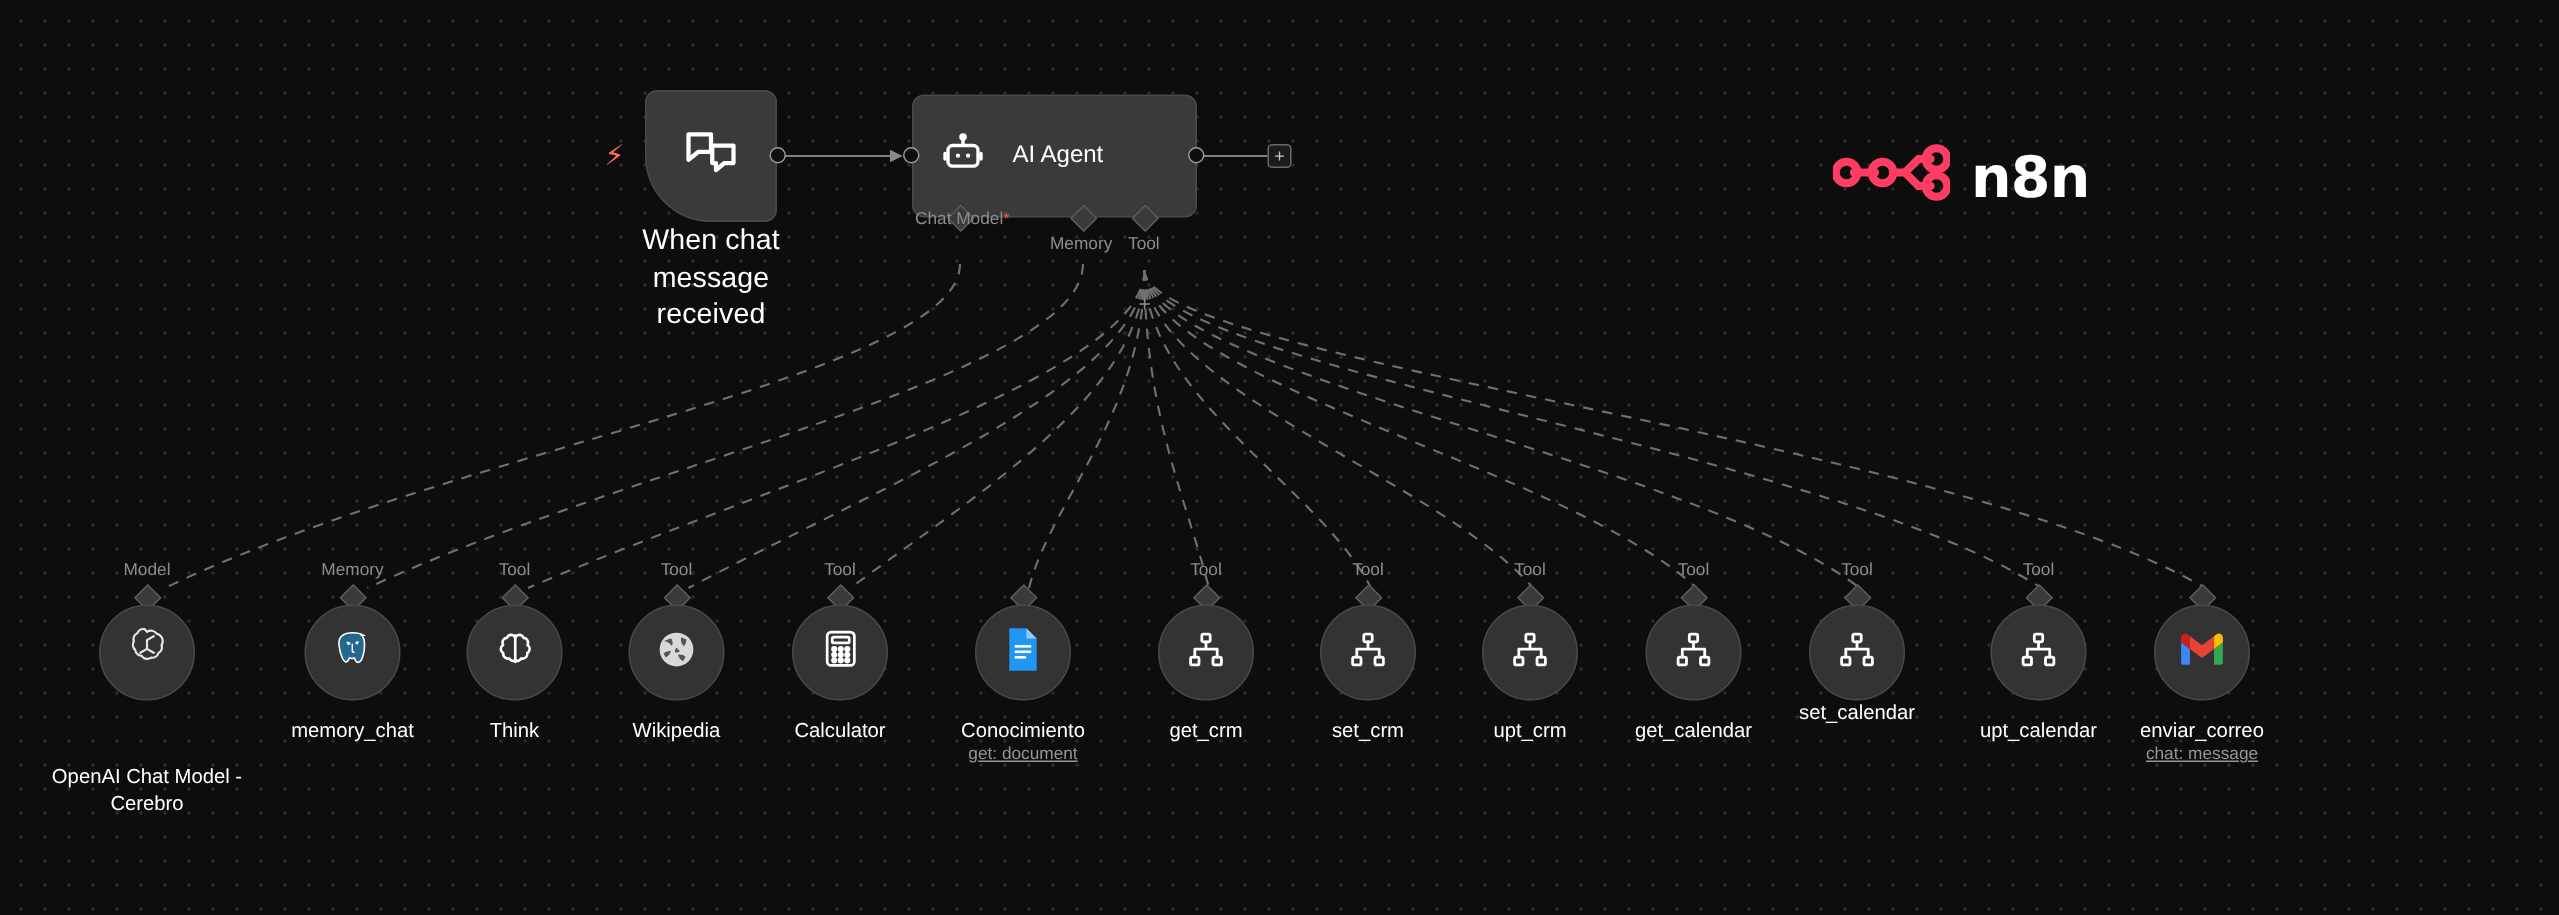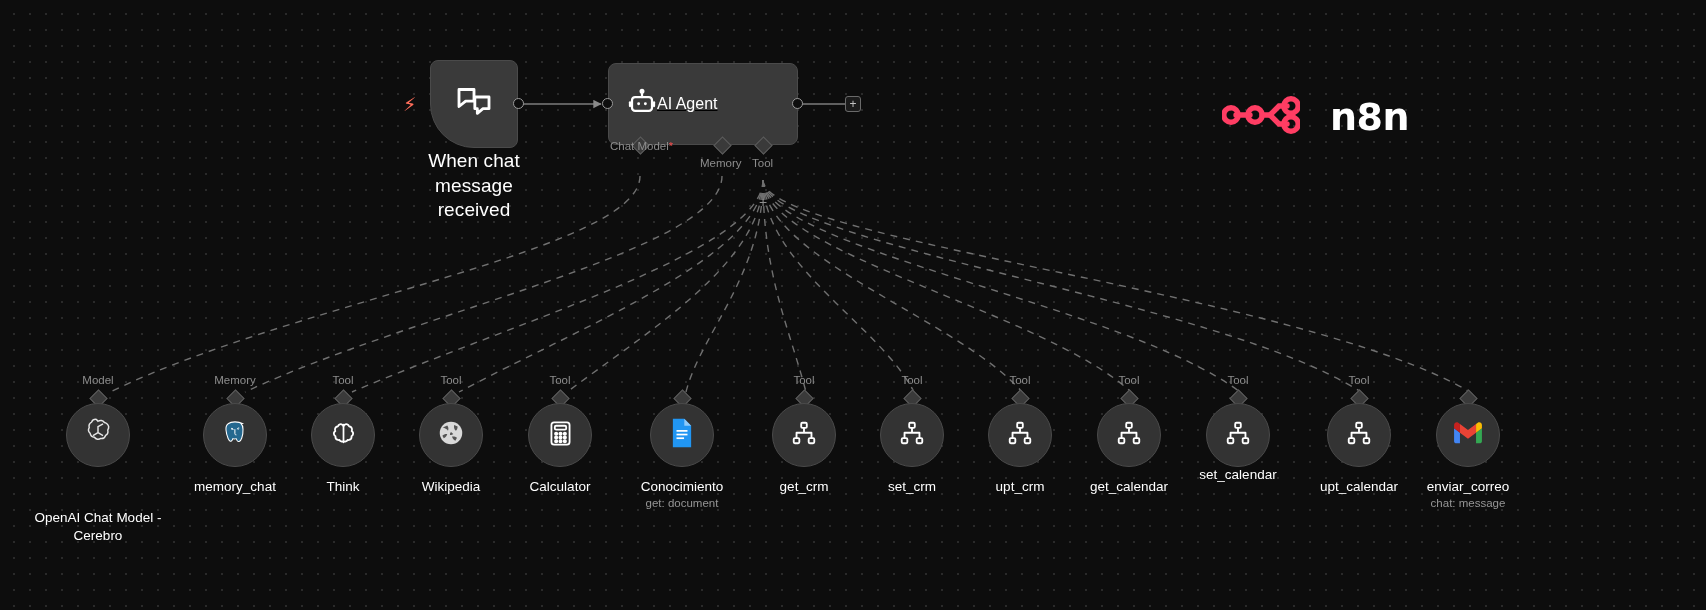--- a/index.html
+++ b/index.html
@@ -42,21 +42,21 @@
     letter-spacing:.1px;
   }
 
   
   .agent-node {
     position:absolute;
     background:#3a3a3a;
     border:1px solid #4a4a4a;
     border-radius:8px;
     display:flex; align-items:center;
-    padding-left:18px; gap:0;text-decoration:underline;
+    padding-left:18px; gap:18px;
   }
   .agent-title { color:#fff; font-size:16px; }
 
   .port-dot {
     position:absolute;
     width:11px; height:11px;
     border-radius:50%;
     background:#0d0d0d;
     border:1.6px solid #9a9a9a;
   }
@@ -108,38 +108,38 @@
     white-space:nowrap;
     line-height:1.32;
   }
   .tool-label.wrap { white-space:normal; line-height:1.32;margin-top:31px; }
   .tool-sub {
     position:absolute;
     color:#969696;
     font-size:11.5px;
     text-align:center;
     white-space:nowrap;
+    text-decoration:underline;
   }
   .conn-label {
     position:absolute;
     color:#8d8d8d;
     font-size:11.5px;
     white-space:nowrap;
     text-align:center;
   }
 
   
   .brand { position:absolute; display:flex; align-items:center; gap:14px; }
   .brand-text {
     color:#ffffff;
     font-size:38px;
     font-weight:bold;
     letter-spacing:-0.5px;
     font-family:"DejaVu Sans", sans-serif;
-    margin-left:16px;
   }
 </style>
 </head>
 <body>
 
 <div id="canvas">
 
   <svg class="wires" viewBox="0 0 1706 610">
     <defs>
       <marker id="arrow" markerWidth="7" markerHeight="7" refX="5.5" refY="3" orient="auto">

